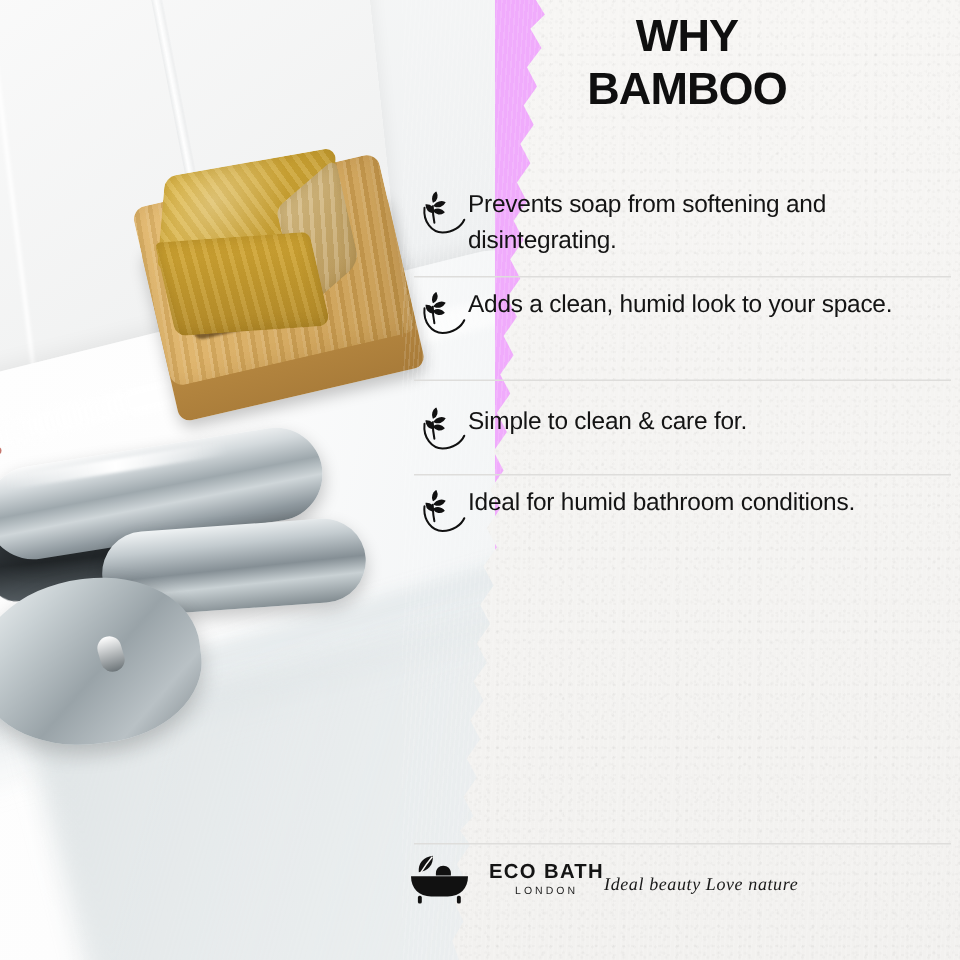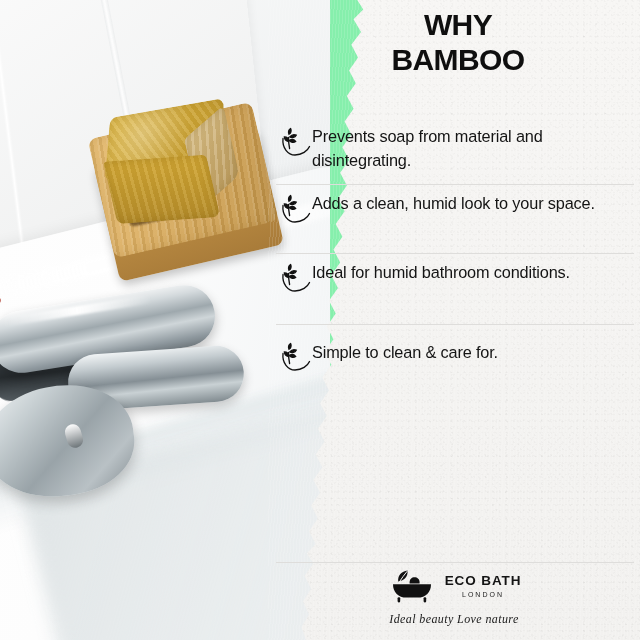--- a/index.html
+++ b/index.html
@@ -1,21 +1,21 @@
 <!DOCTYPE html>
 <html><head>
 <meta charset="utf-8">
 <style>
   html,body{margin:0;padding:0;}
   body{
     width:640px;height:640px;overflow:hidden;
     font-family:"Liberation Sans", sans-serif;
     background:#f6f5f3;
   }
-  .canvas{position:relative;width:640px;height:640px;overflow:hidden;background:#86efac;}
+  .canvas{position:relative;width:640px;height:640px;overflow:hidden;background:#f0abfc;}
 
   
   .photo{
     position:absolute;left:0;top:0;width:330px;height:640px;overflow:hidden;
     background:#eceef0;
   }
   .ph-wall{
     position:absolute;inset:0;
     background:
       linear-gradient(160deg,#f7f8f8 0%,#eef0f1 38%,#e6e9ea 60%,#f2f4f4 100%);
@@ -251,21 +251,21 @@
     font-family:"Liberation Sans", sans-serif;
   }
   .row.r5 .txt{padding-top:16px;}
 
   
   .logo-sep{
     position:absolute;left:8px;top:562px;width:358px;height:1px;background:#dedddb;
   }
   .logo{
     position:absolute;left:0;top:566px;width:372px;
-    display:flex;flex-direction:column;align-items:center;
+    display:flex;flex-direction:row;align-items:center;
   }
   .logo-row{display:flex;align-items:center;gap:8px;}
   .logo-mark{width:50px;height:40px;}
   .logo-mark svg{display:block;}
   .logo-txt{display:flex;flex-direction:column;align-items:center;line-height:1;}
   .logo-name{
     font-size:13.5px;font-weight:bold;letter-spacing:.9px;color:#141414;
     font-family:"Liberation Sans", sans-serif;
   }
   .logo-sub{
@@ -336,64 +336,64 @@
         <span class="ico">
           <svg viewBox="0 0 31 34" fill="none" stroke="#111" stroke-width="1.35" stroke-linecap="round">
             <path d="M3 14.5 C2 24, 8 31, 15 31 C22 31, 27.5 27, 29.5 22.5"></path>
             <path d="M8.5 13.5 C8.5 19, 9 21.5, 9.6 24.5"></path>
             <path d="M8.6 17.5 C6.2 17, 4.6 15.2, 4.4 12.9 C6.8 12.9, 8.5 14.6, 8.6 17.5 Z" fill="#111"></path>
             <path d="M9.4 16.4 C11.6 15.2, 14.3 15.7, 15.6 17.4 C13.6 18.9, 10.9 18.5, 9.4 16.4 Z" fill="#111"></path>
             <path d="M9.8 13.0 C11.4 10.9, 14.2 10.2, 16.2 11.1 C15.0 13.4, 12.2 14.2, 9.8 13.0 Z" fill="#111"></path>
             <path d="M9.0 10.2 C8.2 8.1, 9.0 5.6, 10.6 4.6 C11.6 6.6, 11.0 9.2, 9.0 10.2 Z" fill="#111"></path>
           </svg>
         </span>
-        <span class="txt">Prevents soap from material and disintegrating.</span>
+        <span class="txt">Prevents soap from softening and disintegrating.</span>
       </div>
 
 
       <div class="row r3">
         <span class="ico">
           <svg viewBox="0 0 31 34" fill="none" stroke="#111" stroke-width="1.35" stroke-linecap="round">
             <path d="M3 14.5 C2 24, 8 31, 15 31 C22 31, 27.5 27, 29.5 22.5"></path>
             <path d="M8.5 13.5 C8.5 19, 9 21.5, 9.6 24.5"></path>
             <path d="M8.6 17.5 C6.2 17, 4.6 15.2, 4.4 12.9 C6.8 12.9, 8.5 14.6, 8.6 17.5 Z" fill="#111"></path>
             <path d="M9.4 16.4 C11.6 15.2, 14.3 15.7, 15.6 17.4 C13.6 18.9, 10.9 18.5, 9.4 16.4 Z" fill="#111"></path>
             <path d="M9.8 13.0 C11.4 10.9, 14.2 10.2, 16.2 11.1 C15.0 13.4, 12.2 14.2, 9.8 13.0 Z" fill="#111"></path>
             <path d="M9.0 10.2 C8.2 8.1, 9.0 5.6, 10.6 4.6 C11.6 6.6, 11.0 9.2, 9.0 10.2 Z" fill="#111"></path>
           </svg>
         </span>
         <span class="txt">Adds a clean, humid look to your space.</span>
       </div>
 
+      <div class="row r5">
+        <span class="ico">
+          <svg viewBox="0 0 31 34" fill="none" stroke="#111" stroke-width="1.35" stroke-linecap="round">
+            <path d="M3 14.5 C2 24, 8 31, 15 31 C22 31, 27.5 27, 29.5 22.5"></path>
+            <path d="M8.5 13.5 C8.5 19, 9 21.5, 9.6 24.5"></path>
+            <path d="M8.6 17.5 C6.2 17, 4.6 15.2, 4.4 12.9 C6.8 12.9, 8.5 14.6, 8.6 17.5 Z" fill="#111"></path>
+            <path d="M9.4 16.4 C11.6 15.2, 14.3 15.7, 15.6 17.4 C13.6 18.9, 10.9 18.5, 9.4 16.4 Z" fill="#111"></path>
+            <path d="M9.8 13.0 C11.4 10.9, 14.2 10.2, 16.2 11.1 C15.0 13.4, 12.2 14.2, 9.8 13.0 Z" fill="#111"></path>
+            <path d="M9.0 10.2 C8.2 8.1, 9.0 5.6, 10.6 4.6 C11.6 6.6, 11.0 9.2, 9.0 10.2 Z" fill="#111"></path>
+          </svg>
+        </span>
+        <span class="txt">Simple to clean &amp; care for.</span>
+      </div>
+
       <div class="row r4">
         <span class="ico">
           <svg viewBox="0 0 31 34" fill="none" stroke="#111" stroke-width="1.35" stroke-linecap="round">
             <path d="M3 14.5 C2 24, 8 31, 15 31 C22 31, 27.5 27, 29.5 22.5"></path>
             <path d="M8.5 13.5 C8.5 19, 9 21.5, 9.6 24.5"></path>
             <path d="M8.6 17.5 C6.2 17, 4.6 15.2, 4.4 12.9 C6.8 12.9, 8.5 14.6, 8.6 17.5 Z" fill="#111"></path>
             <path d="M9.4 16.4 C11.6 15.2, 14.3 15.7, 15.6 17.4 C13.6 18.9, 10.9 18.5, 9.4 16.4 Z" fill="#111"></path>
             <path d="M9.8 13.0 C11.4 10.9, 14.2 10.2, 16.2 11.1 C15.0 13.4, 12.2 14.2, 9.8 13.0 Z" fill="#111"></path>
             <path d="M9.0 10.2 C8.2 8.1, 9.0 5.6, 10.6 4.6 C11.6 6.6, 11.0 9.2, 9.0 10.2 Z" fill="#111"></path>
           </svg>
         </span>
         <span class="txt">Ideal for humid bathroom conditions.</span>
-      </div>
-
-      <div class="row r5">
-        <span class="ico">
-          <svg viewBox="0 0 31 34" fill="none" stroke="#111" stroke-width="1.35" stroke-linecap="round">
-            <path d="M3 14.5 C2 24, 8 31, 15 31 C22 31, 27.5 27, 29.5 22.5"></path>
-            <path d="M8.5 13.5 C8.5 19, 9 21.5, 9.6 24.5"></path>
-            <path d="M8.6 17.5 C6.2 17, 4.6 15.2, 4.4 12.9 C6.8 12.9, 8.5 14.6, 8.6 17.5 Z" fill="#111"></path>
-            <path d="M9.4 16.4 C11.6 15.2, 14.3 15.7, 15.6 17.4 C13.6 18.9, 10.9 18.5, 9.4 16.4 Z" fill="#111"></path>
-            <path d="M9.8 13.0 C11.4 10.9, 14.2 10.2, 16.2 11.1 C15.0 13.4, 12.2 14.2, 9.8 13.0 Z" fill="#111"></path>
-            <path d="M9.0 10.2 C8.2 8.1, 9.0 5.6, 10.6 4.6 C11.6 6.6, 11.0 9.2, 9.0 10.2 Z" fill="#111"></path>
-          </svg>
-        </span>
-        <span class="txt">Simple to clean &amp; care for.</span>
       </div>
 
     </div>
 
     <div class="logo-sep"></div>
 
     <div class="logo">
       <div class="logo-row">
         <span class="logo-mark">
           <svg viewBox="0 0 50 40" width="50" height="40">

